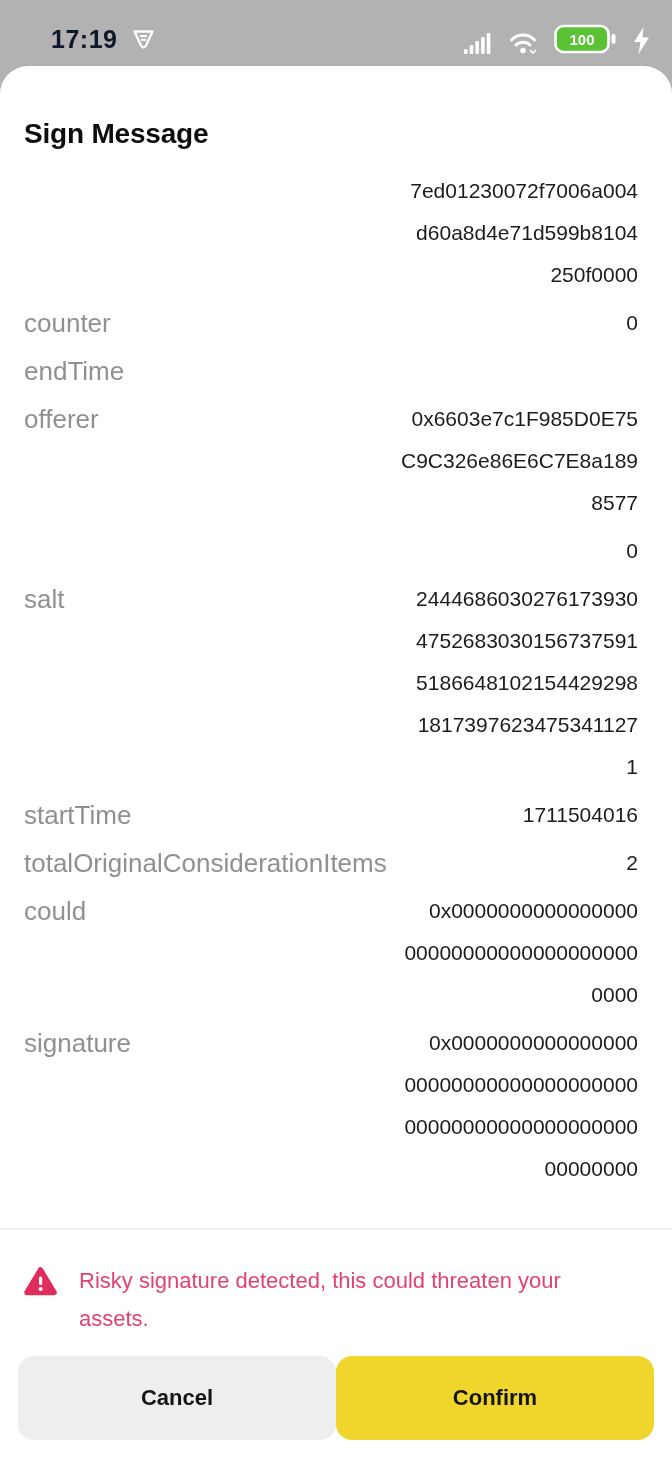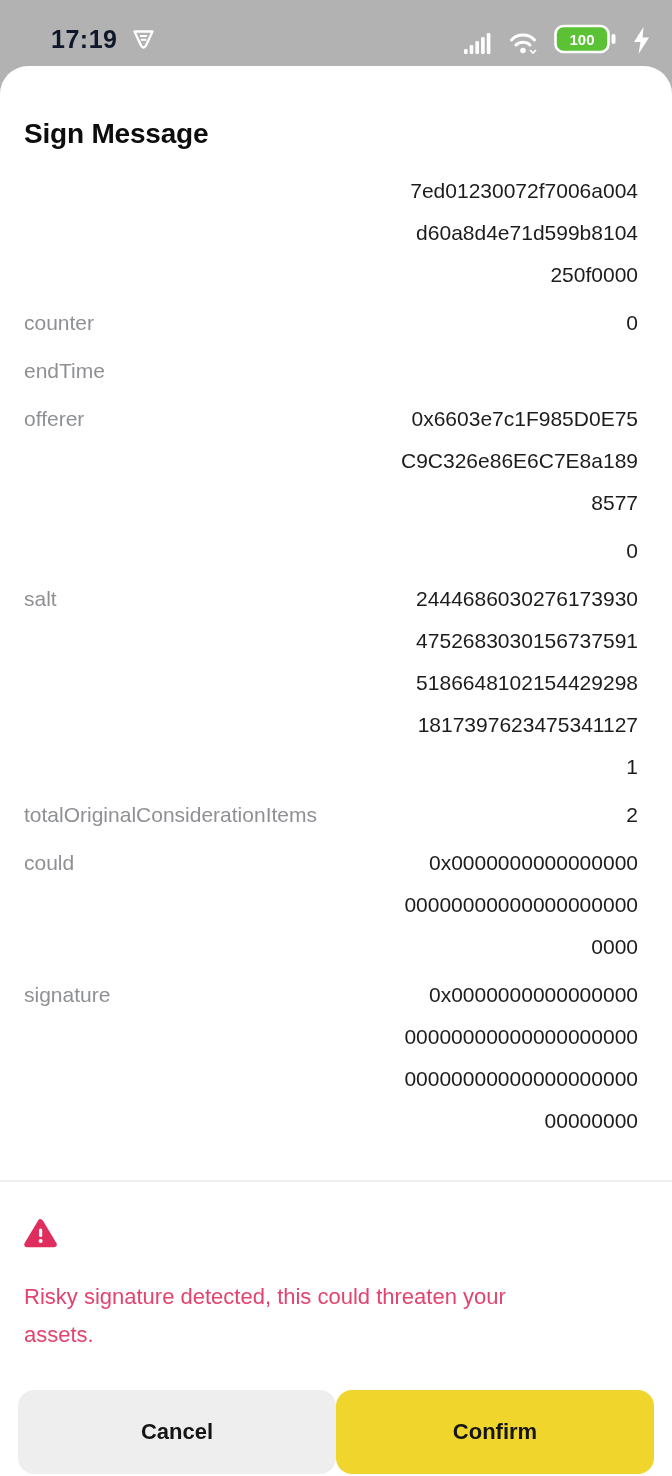--- a/index.html
+++ b/index.html
@@ -32,37 +32,37 @@
   }
   .sheet-title{
     padding:50px 24px 18px; font-size:28px; line-height:36px;
     font-weight:700; color:#0D0D0D; letter-spacing:-.2px;
   }
   
   .kv-list{padding:0 34px 0 24px;}
   .kv-row{display:flex; align-items:flex-start; margin-bottom:6px;}
   .kv-label{
     flex:none; padding-right:14px; color:var(--label_gray);
-    font-size:21px; line-height:42px; font-weight:400;
+    font-size:26px; line-height:42px; font-weight:400;
   }
   .kv-value{
     flex:1; text-align:right; color:var(--value_dark);
     font-size:21px; line-height:42px; font-weight:500;
     white-space:pre-line; word-break:break-all;
   }
   .divider{height:2px; background:var(--divider); margin-top:38px;}
   
-  .warning{display:flex; align-items:flex-start; gap:29px; margin:32px 24px 0;flex-direction:column;}
+  .warning{display:flex; align-items:flex-start; gap:22px; margin:32px 24px 0;}
   .warning-icon{flex:none; margin-top:4px;}
   .warning-text{
     color:var(--warning_text); font-size:22px; line-height:38px;
     font-weight:400; white-space:pre-line;
   }
   
-  .btn-row{display:flex; margin:36px 18px 0;}
+  .btn-row{display:flex; margin:18px 18px 0;}
   .btn{
     flex:1; height:84px; border:none; border-radius:16px;
     font-family:inherit; font-size:22px; font-weight:600; cursor:pointer;
   }
   .btn-cancel{background:var(--cancel_gray); color:#151515;}
   .btn-confirm{background:var(--confirm_yellow); color:#151515;}
 </style>
 </head>
 <body>
 
@@ -134,20 +134,24 @@
 
   <div class="kv-row">
     <span class="kv-label">salt</span>
     <span class="kv-value">2444686030276173930
 4752683030156737591
 5186648102154429298
 1817397623475341127
 1</span>
   </div>
 
+  <div class="kv-row">
+    <span class="kv-label">startTime</span>
+    <span class="kv-value">1711504016</span>
+  </div>
 
   <div class="kv-row">
     <span class="kv-label">totalOriginalConsiderationItems</span>
     <span class="kv-value">2</span>
   </div>
 
   <div class="kv-row">
     <span class="kv-label">could</span>
     <span class="kv-value">0x0000000000000000
 00000000000000000000

